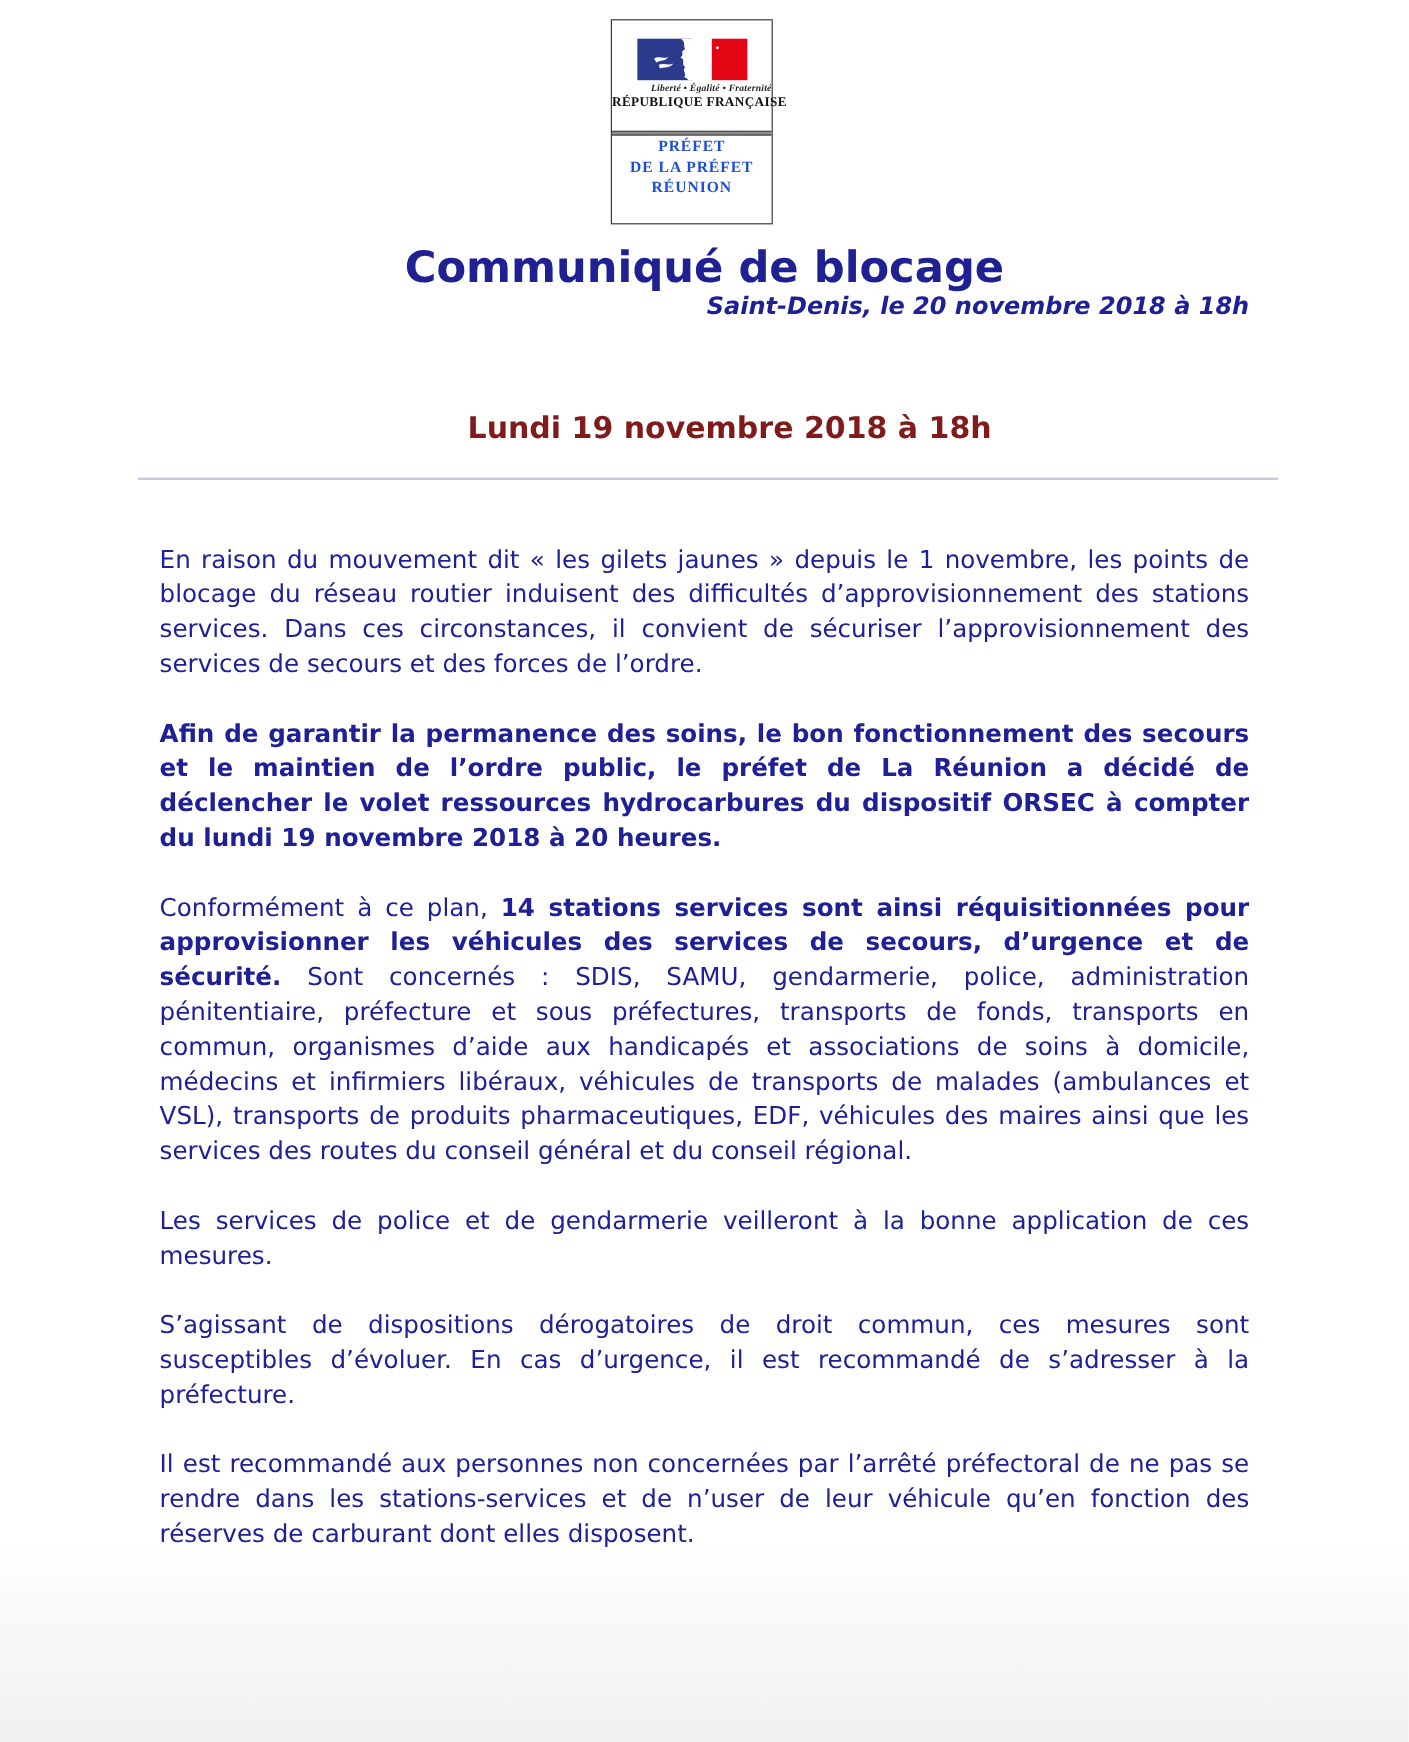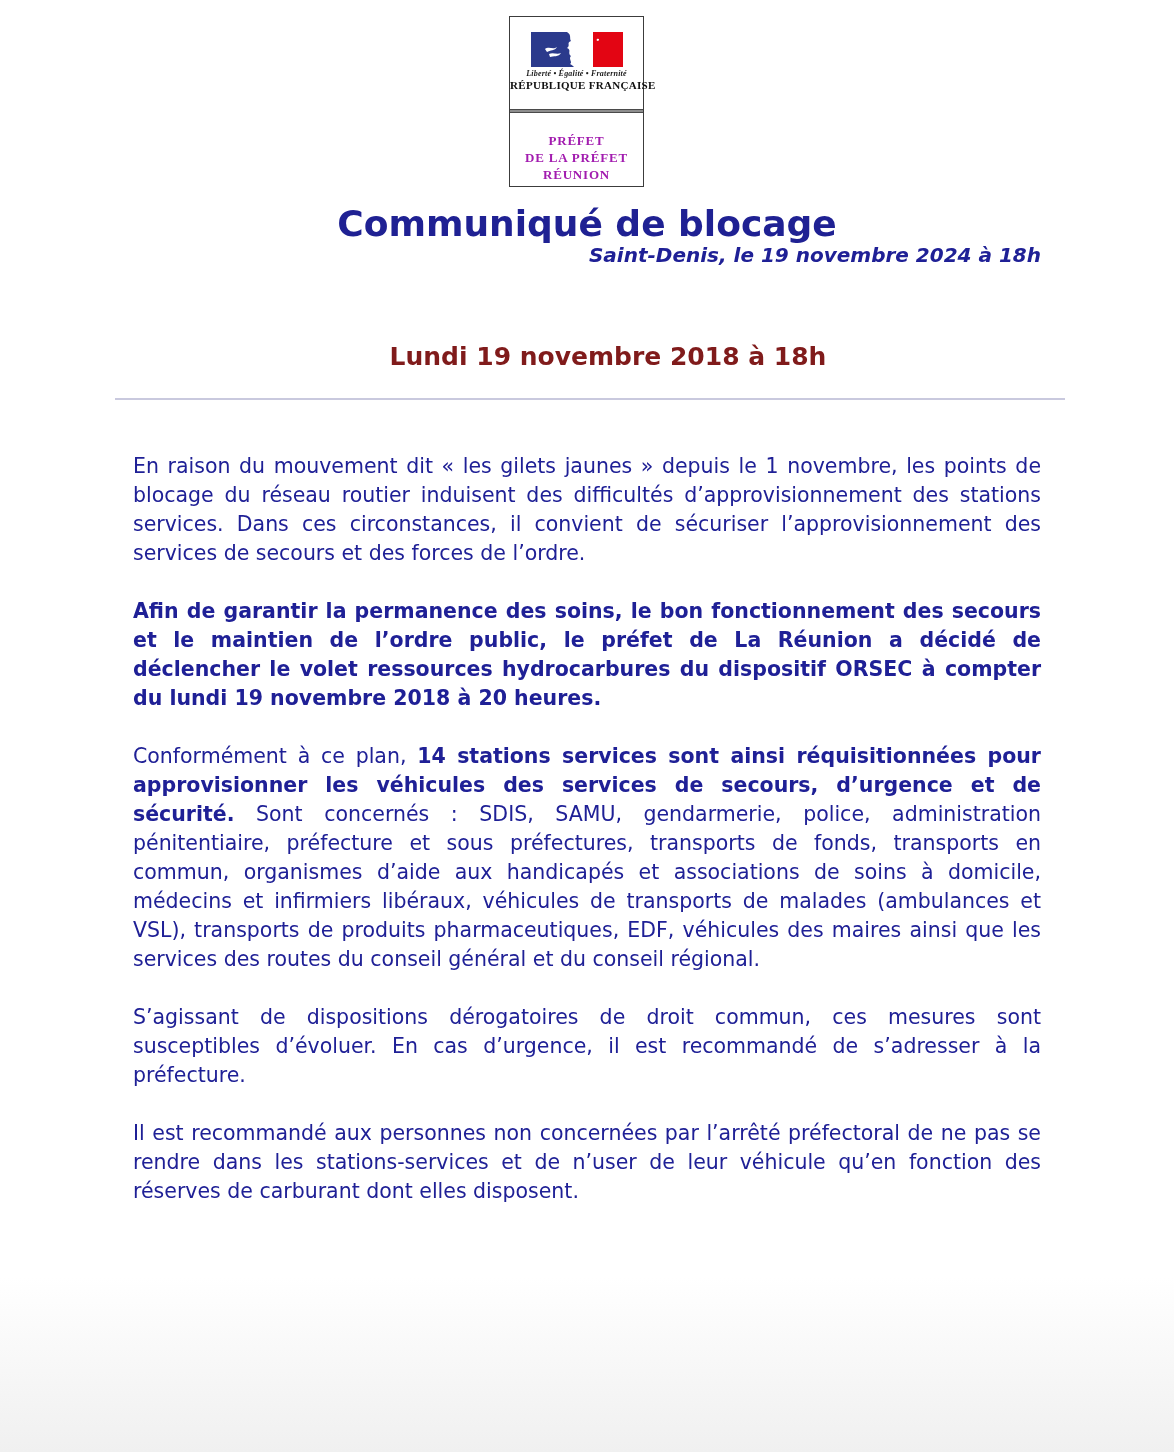--- a/index.html
+++ b/index.html
@@ -34,45 +34,45 @@
   .flag-svg { display: block; margin: 0 auto; width: 92px; height: 35px; }
   .logo-motto {
     margin-top: 2px;
     font-family: "Liberation Serif", "DejaVu Serif", serif;
     font-style: italic;
     font-weight: bold;
     font-size: 8px;
     letter-spacing: 0.2px;
     color: #1c1c1c;
     white-space: nowrap;
+    text-align: right;
   }
   .logo-republic {
     margin-top: 1px;
     font-family: "Liberation Serif", "DejaVu Serif", serif;
     font-weight: bold;
     font-size: 11px;
     letter-spacing: 0.3px;
     color: #111111;
     white-space: nowrap;
   }
   .logo-sep {
     margin-top: 6px;
     height: 2px;
     background: #8d8d8d;
     border-top: 1px solid #4a4a4a;
     border-bottom: 1px solid #4a4a4a;
   }
   .logo-prefect {
-    padding-top: 19px;
     font-family: "Liberation Serif", "DejaVu Serif", serif;
     font-size: 13px;
     font-weight: bold;
     letter-spacing: 0.8px;
     line-height: 17px;
-    color: #a21caf;
+    color: #1d4ed8;
   }
 
   
   .doc-title {
     position: absolute;
     top: 203px;
     left: 0;
     width: 100%;
     margin: 0;
     text-align: center;
@@ -155,29 +155,30 @@
     </div>
     <div class="logo-sep"></div>
     <div class="logo-prefect">
       <div>PRÉFET</div>
       <div>DE LA PRÉFET</div>
       <div>RÉUNION</div>
     </div>
   </div>
 
   <h1 class="doc-title">Communiqué de blocage</h1>
-  <div class="dateline">Saint-Denis, le 19 novembre 2024 à 18h</div>
+  <div class="dateline">Saint-Denis, le 20 novembre 2018 à 18h</div>
   <h2 class="headline">
     <br>
     <span class="hl-line2">Lundi 19 novembre 2018 à 18h</span>
   </h2>
 
   <hr class="rule">
 
   <div class="body-text" id="body-paragraphs">
       <p><span>En raison du mouvement dit « les gilets jaunes » depuis le 1 novembre, les points de blocage du réseau routier induisent des difficultés d’approvisionnement des stations services. Dans ces circonstances, il convient de sécuriser l’approvisionnement des services de secours et des forces de l’ordre.</span></p>
       <p><span class="b">Afin de garantir la permanence des soins, le bon fonctionnement des secours et le maintien de l’ordre public, le préfet de La Réunion a décidé de déclencher le volet ressources hydrocarbures du dispositif ORSEC à compter du lundi 19 novembre 2018 à 20 heures.</span></p>
       <p><span>Conformément à ce plan, </span><span class="b">14 stations services sont ainsi réquisitionnées pour approvisionner les véhicules des services de secours, d’urgence et de sécurité.</span><span> Sont concernés : SDIS, SAMU, gendarmerie, police, administration pénitentiaire, préfecture et sous préfectures, transports de fonds, transports en commun, organismes d’aide aux handicapés et associations de soins à domicile, médecins et infirmiers libéraux, véhicules de transports de malades (ambulances et VSL), transports de produits pharmaceutiques, EDF, véhicules des maires ainsi que les services des routes du conseil général et du conseil régional.</span></p>
+      <p><span>Les services de police et de gendarmerie veilleront à la bonne application de ces mesures.</span></p>
       <p><span>S’agissant de dispositions dérogatoires de droit commun, ces mesures sont susceptibles d’évoluer. En cas d’urgence, il est recommandé de s’adresser à la préfecture.</span></p>
       <p><span>Il est recommandé aux personnes non concernées par l’arrêté préfectoral de ne pas se rendre dans les stations-services et de n’user de leur véhicule qu’en fonction des réserves de carburant dont elles disposent.</span></p>
     </div>
 
 </div>
 
 </body></html>

